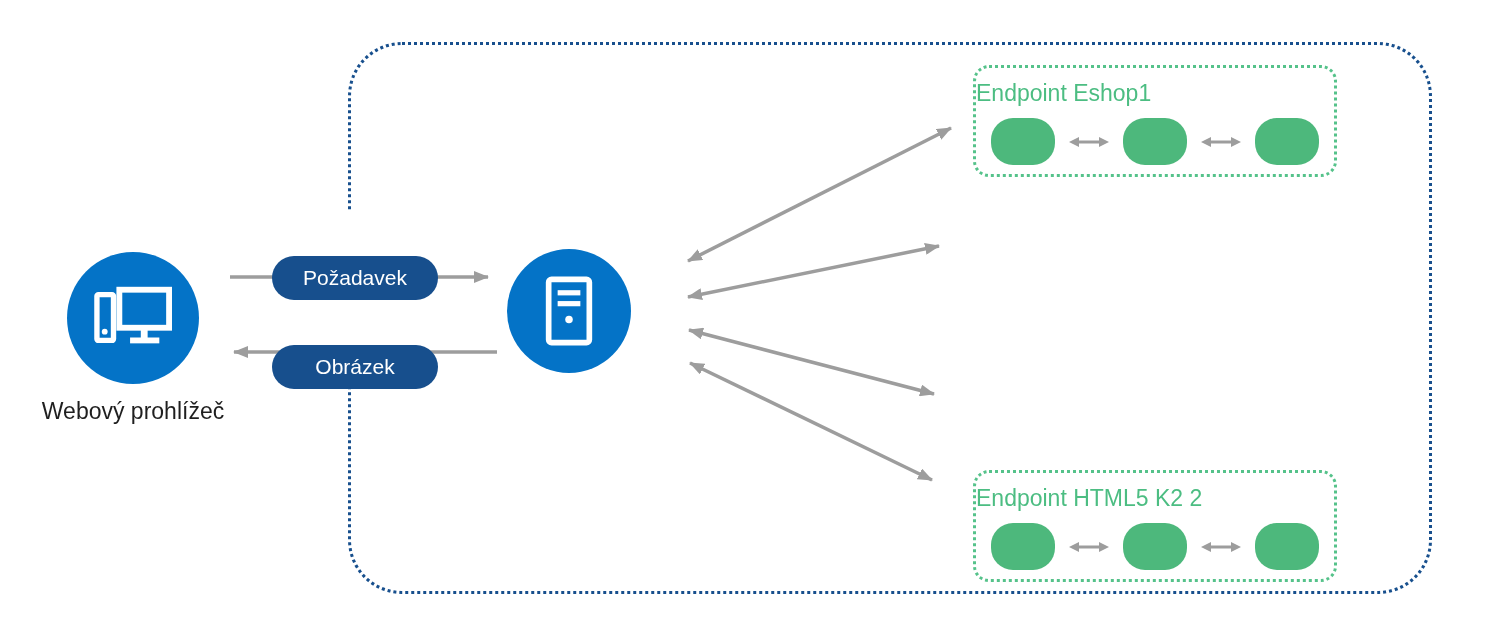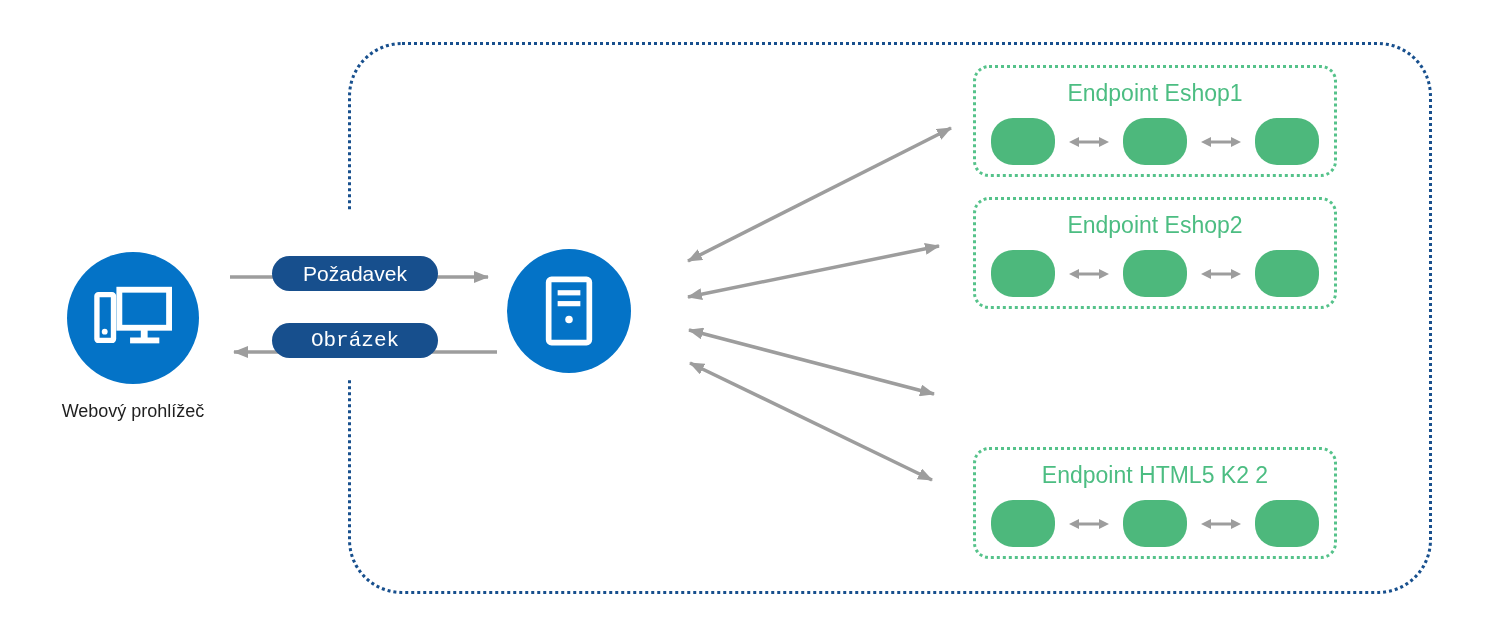--- a/index.html
+++ b/index.html
@@ -46,42 +46,42 @@
     display:flex;align-items:center;justify-content:center;
   }
   .node-browser{left:67px;top:252px;width:132px;height:132px;}
   .node-router{left:507px;top:249px;width:124px;height:124px;}
   .node svg{display:block;}
   
   .node-label{
     position:absolute;text-align:center;
     color:var(--text-dark);
   }
-  .label-browser{left:3px;top:396px;width:260px;font-size:18px;line-height:30px;}
+  .label-browser{left:3px;top:396px;width:260px;font-size:23px;line-height:30px;}
   .label-router{left:470px;top:391px;width:200px;font-size:24px;line-height:28px;}
   
   .pill{
-    position:absolute;width:166px;height:35px;
+    position:absolute;width:166px;height:44px;
     background:var(--navy);border-radius:22px;
     color:#fff;font-size:21px;
     display:flex;align-items:center;justify-content:center;
   }
   .pill-request{left:272px;top:256px;}
-  .pill-response{left:272px;top:323px;font-family:Liberation Mono, monospace;}
+  .pill-response{left:272px;top:345px;}
   
   .ep-box{
     position:absolute;left:973px;width:364px;height:112px;
     border:3px dotted var(--green-border);
     border-radius:16px;
-    text-align:center;
+    text-align:left;
   }
   .ep-box-0{top:65px;}
   .ep-box-1{top:197px;}
   .ep-box-2{top:318px;}
-  .ep-box-3{top:447px;}
+  .ep-box-3{top:470px;}
   .ep-title{
     margin-top:12px;
     font-size:23px;line-height:26px;
     color:var(--green-text);
   }
   .blob-row{
     display:flex;align-items:center;justify-content:center;
     margin-top:12px;
   }
   .blob{
@@ -155,38 +155,20 @@
       <div class="blob"></div>
       <svg class="link-arrow" width="42" height="18" viewBox="0 0 42 18">
         <line x1="9" y1="9" x2="33" y2="9"></line>
           <path d="M1,9 L11,4 L11,14 Z"></path>
           <path d="M41,9 L31,4 L31,14 Z"></path>
       </svg>
       <div class="blob"></div>
     </div>
   </div>
 
-  <div class="ep-box ep-box-1">
-    <div class="ep-title">Endpoint Eshop2</div>
-    <div class="blob-row">
-      <div class="blob"></div>
-      <svg class="link-arrow" width="42" height="18" viewBox="0 0 42 18">
-        <line x1="9" y1="9" x2="33" y2="9"></line>
-          <path d="M1,9 L11,4 L11,14 Z"></path>
-          <path d="M41,9 L31,4 L31,14 Z"></path>
-      </svg>
-      <div class="blob"></div>
-      <svg class="link-arrow" width="42" height="18" viewBox="0 0 42 18">
-        <line x1="9" y1="9" x2="33" y2="9"></line>
-          <path d="M1,9 L11,4 L11,14 Z"></path>
-          <path d="M41,9 L31,4 L31,14 Z"></path>
-      </svg>
-      <div class="blob"></div>
-    </div>
-  </div>
 
 
   <div class="ep-box ep-box-3">
     <div class="ep-title">Endpoint HTML5 K2 2</div>
     <div class="blob-row">
       <div class="blob"></div>
       <svg class="link-arrow" width="42" height="18" viewBox="0 0 42 18">
         <line x1="9" y1="9" x2="33" y2="9"></line>
           <path d="M1,9 L11,4 L11,14 Z"></path>
           <path d="M41,9 L31,4 L31,14 Z"></path>

